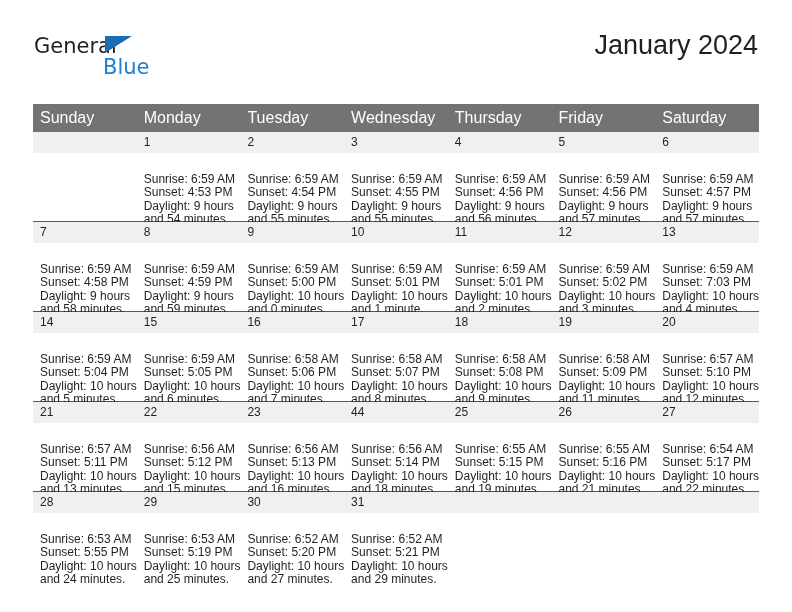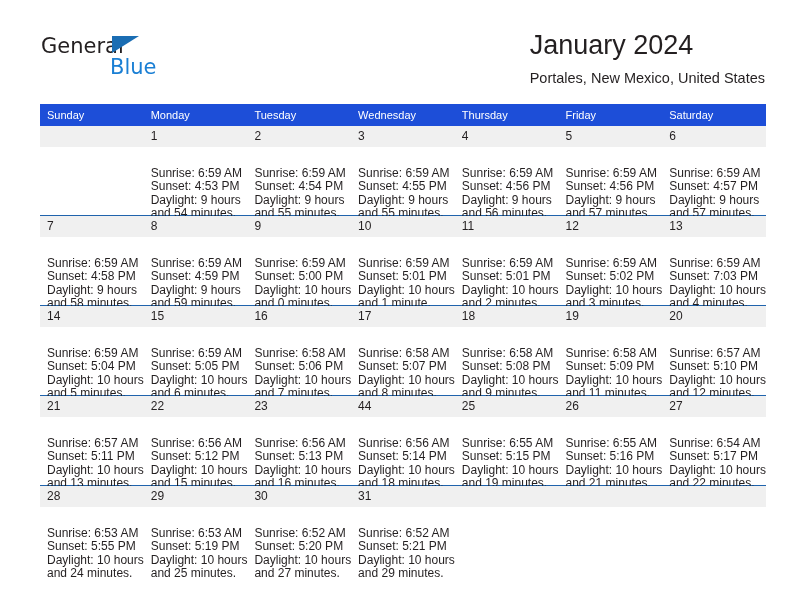--- a/index.html
+++ b/index.html
@@ -12,21 +12,20 @@
     height: 612px;
     font-family: "Liberation Sans", sans-serif;
     color: #231f20;
     overflow: hidden;
   }
   .page {
     position: relative;
     width: 632px;
     height: 612px;
     box-sizing: border-box;
-    margin-left: 7px;
   }
 
   
   .header {
     position: absolute;
     left: 34px;
     top: 28px;
     width: 724px;
     height: 70px;
   }
@@ -87,23 +86,23 @@
   
   .calendar {
     position: absolute;
     left: 33px;
     top: 104px;
     width: 726px;
     border-collapse: collapse;
     table-layout: fixed;
   }
   .calendar th {
-    background: #1d4ed8;
+    background: #737373;
     color: #ffffff;
-    font-size: 11px;
+    font-size: 16px;
     font-weight: normal;
     text-align: left;
     padding: 5px 0 5px 7px;
     height: 12px;
     border: none;
   }
   .calendar td {
     vertical-align: top;
     padding: 0;
     border: none;
@@ -147,21 +146,20 @@
   <div class="header">
 
     <div class="logo">
       <span class="logo-general">General</span>
       <span class="logo-triangle"></span>
       <span class="logo-blue">Blue</span>
     </div>
 
     <div class="title-block">
       <div class="cal-title">January 2024</div>
-      <div class="cal-subtitle">Portales, New Mexico, United States</div>
     </div>
 
   </div>
 
   <table class="calendar">
     <thead>
       <tr>
         <th>Sunday</th>
         <th>Monday</th>
         <th>Tuesday</th>

